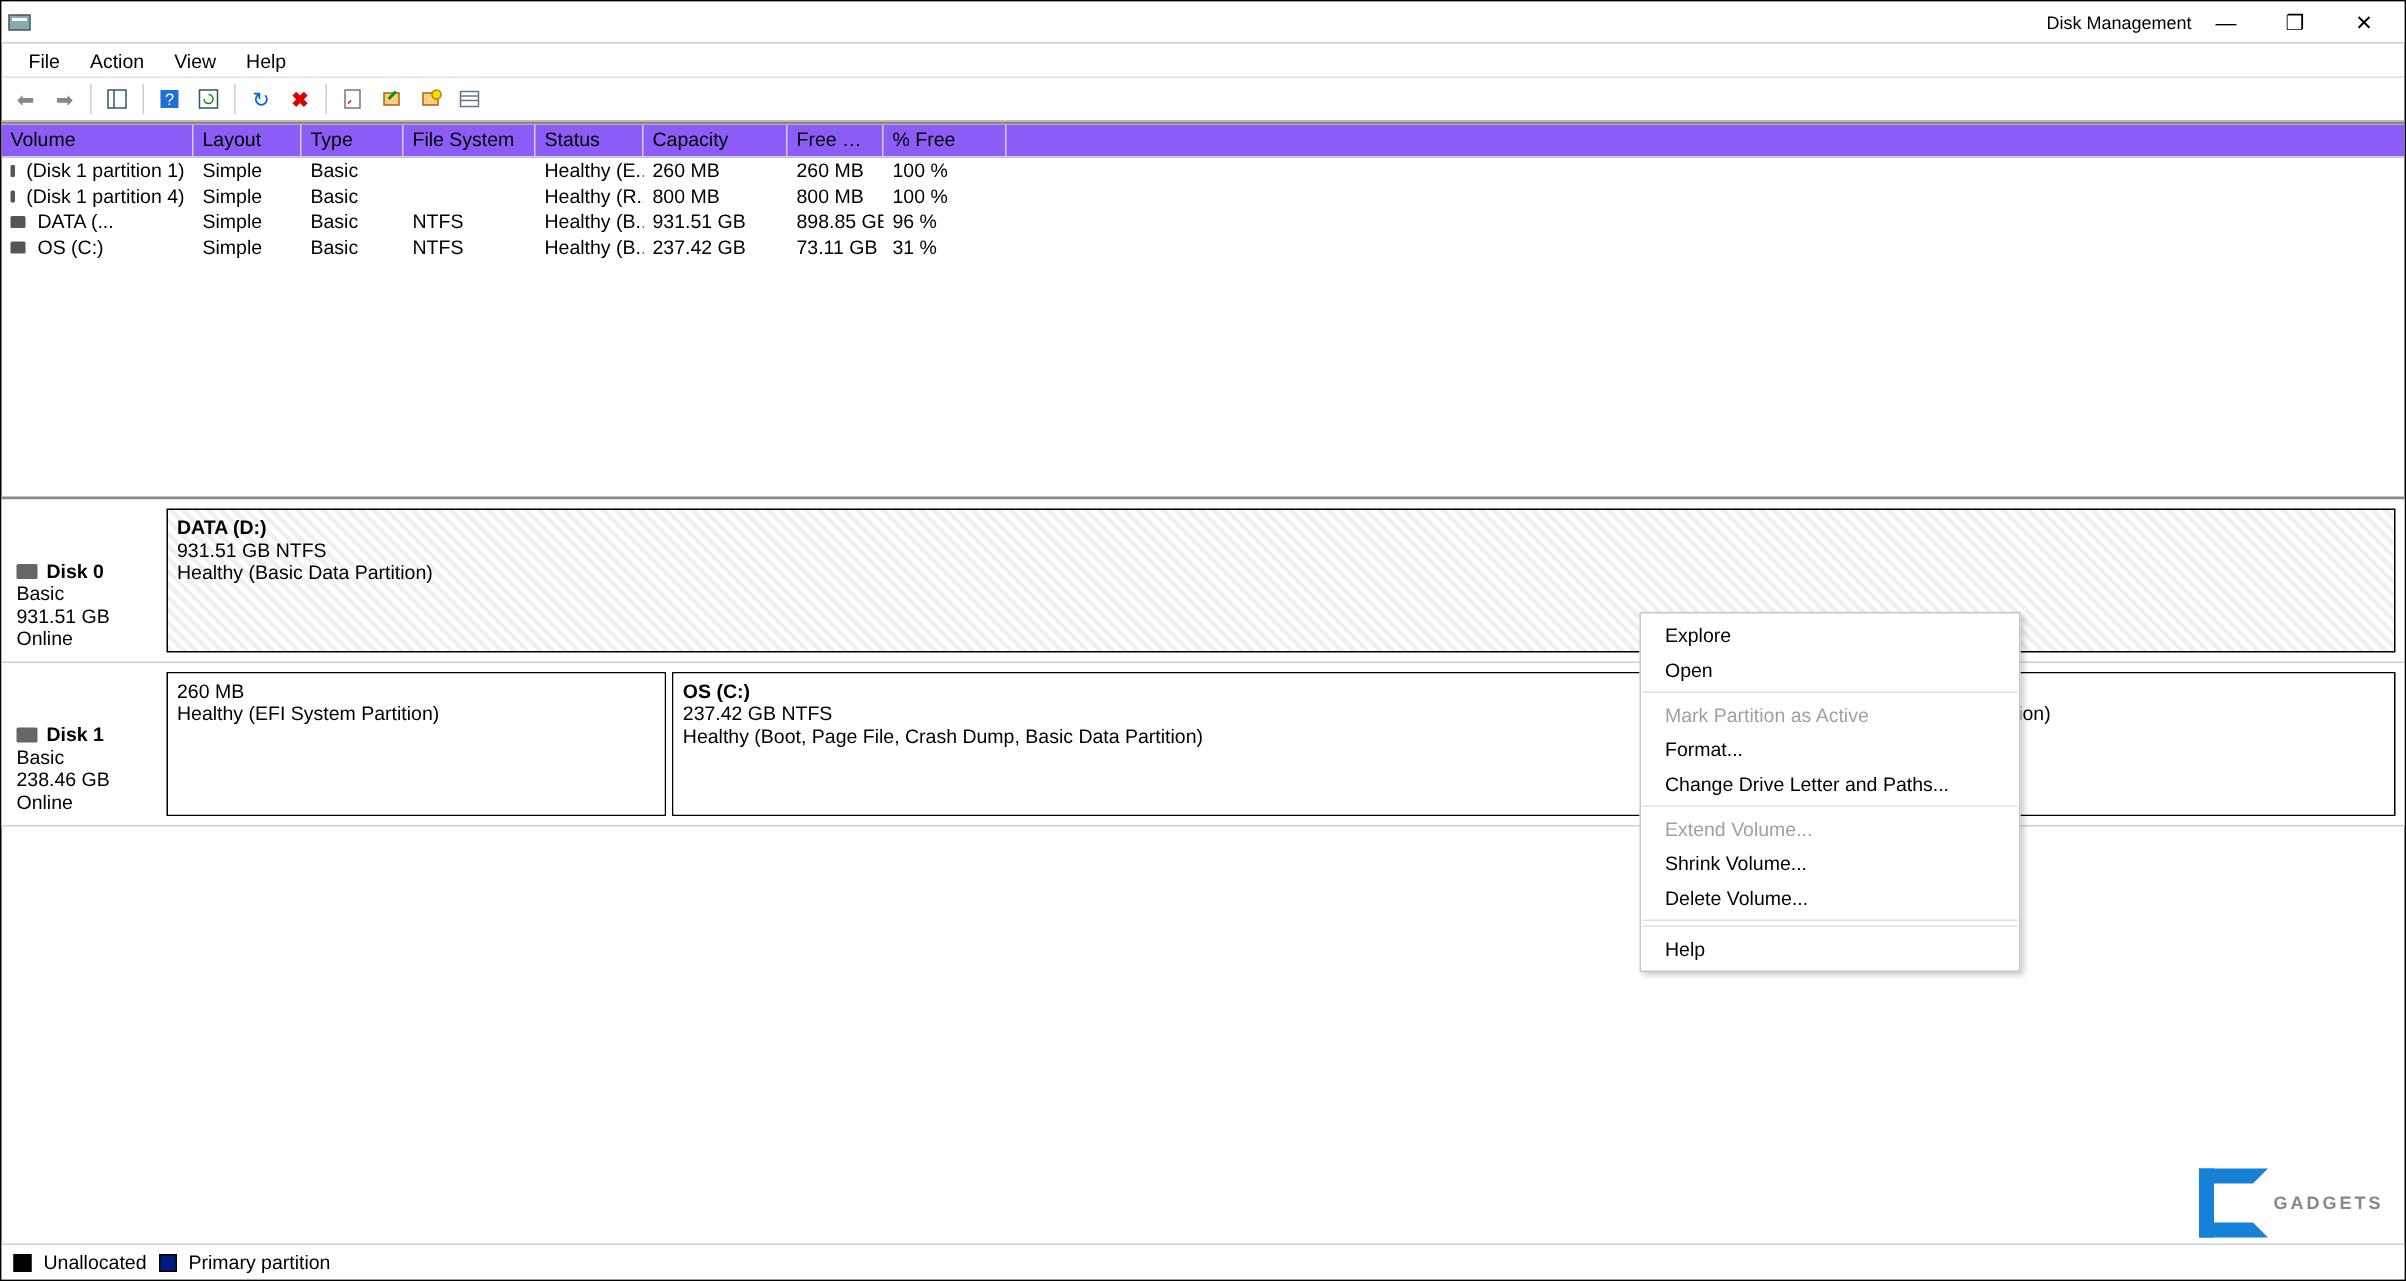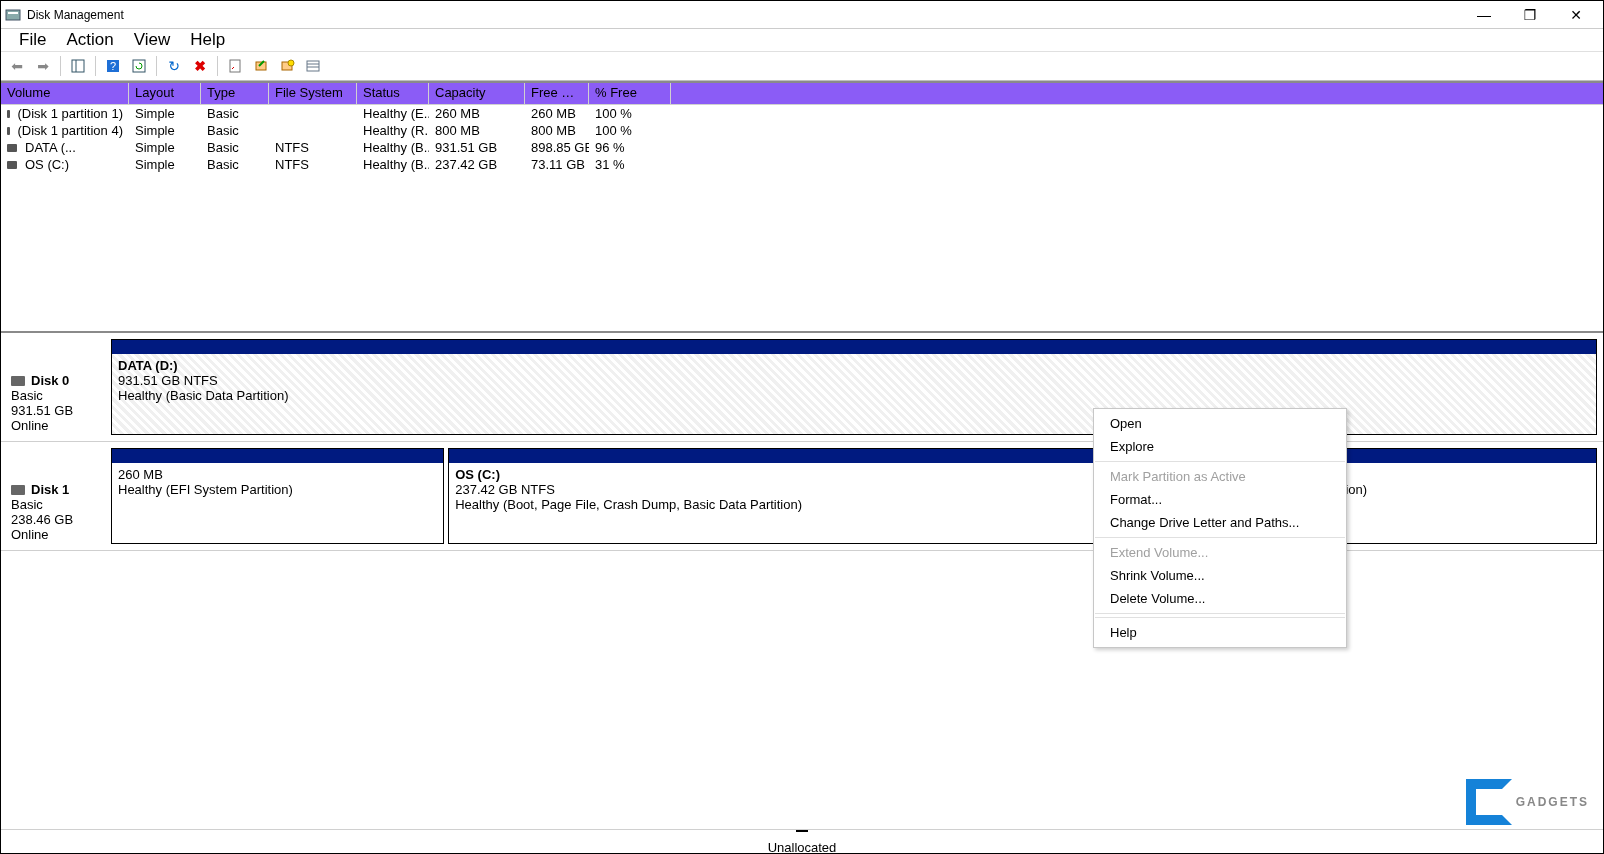--- a/index.html
+++ b/index.html
@@ -1,26 +1,26 @@
 <!DOCTYPE html>
 <html><head>
 <meta charset="utf-8">
 <style>
 * { margin: 0; padding: 0; box-sizing: border-box; font-family: "Segoe UI", Tahoma, sans-serif; }
 body { background: #fff; width: 1604px; height: 854px; overflow: hidden; position: relative; border: 1px solid #000; }
 
 
 .titlebar { height: 28px; display: flex; align-items: center; padding: 0 4px; border-bottom: 1px solid #ccc; background: #fff; }
 .titlebar .icon { width: 16px; height: 16px; margin-right: 6px; display: inline-flex; align-items: center; justify-content: center; }
-.titlebar .title { font-size: 12px; flex: 1; }
+.titlebar .title { font-size: 12px; flex: 1; text-align: right; }
 .win-controls { display: flex; gap: 0; }
 .win-btn { width: 46px; height: 28px; display: flex; align-items: center; justify-content: center; font-size: 14px; cursor: default; }
 
 
-.menubar { height: 22px; display: flex; align-items: center; padding: 0 8px; font-size: 17px; }
+.menubar { height: 22px; display: flex; align-items: center; padding: 0 8px; font-size: 13px; }
 .menubar .menu-item { padding: 2px 10px; cursor: default; }
 
 
 .toolbar { height: 30px; display: flex; align-items: center; padding: 0 4px; gap: 2px; border-top: 1px solid #e0e0e0; border-bottom: 1px solid #bfbfbf; }
 .tb-btn { width: 24px; height: 24px; display: flex; align-items: center; justify-content: center; border: 1px solid transparent; font-size: 14px; cursor: default; }
 .tb-sep { width: 1px; height: 20px; background: #ccc; margin: 0 3px; }
 
 
 .vol-list { border-top: 2px solid #8a8a8a; height: 250px; overflow: auto; font-size: 13px; }
 .vol-head { display: flex; background: #8b5cf6; border-bottom: 1px solid #d0d0d0; height: 22px; }
@@ -41,36 +41,36 @@
 
 
 .disk-panel { border-top: 2px solid #8a8a8a; background: #fff; }
 .disk-row { display: flex; border-bottom: 1px solid #cfcfcf; padding: 6px 6px 6px 6px; gap: 4px; background: #fff; }
 .disk-info { width: 100px; padding: 2px 4px; font-size: 13px; }
 .disk-info .dname { font-weight: 700; display: flex; align-items: center; gap: 6px; margin-top: 32px; }
 .disk-info .dline { font-size: 13px; }
 .disk-glyph { width: 14px; height: 10px; background: #666; border-radius: 1px; display: inline-block; }
 
 .disk-parts { flex: 1; display: flex; gap: 4px; }
-.part { border: 1px solid #000; display: flex; flex-direction: column; min-width: 40px; }
+.part { border: 1px solid #000; display: flex; min-width: 40px; }
 .part .pbar { height: 14px; background: #001a80; }
 .part .pbody { padding: 4px 6px; font-size: 13px; flex: 1; background: #fff; }
 .part .pbody.hatch {
   background: repeating-linear-gradient(45deg, #f0f0f0 0, #f0f0f0 3px, #fff 3px, #fff 6px);
 }
 .part .ptitle { font-weight: 700; }
 
 
 .ctx { position: absolute; background: #fff; border: 1px solid #c7c7c7; box-shadow: 2px 2px 4px rgba(0,0,0,0.2); width: 254px; font-size: 13px; padding: 3px 0; z-index: 100; }
 .ctx .item { padding: 4px 16px; cursor: default; }
 .ctx .item.disabled { color: #a0a0a0; }
 .ctx .sep { height: 1px; background: #e0e0e0; margin: 3px 1px; }
 
 
-.legend { position: absolute; bottom: 0; left: 0; right: 0; height: 24px; display: flex; align-items: center; padding: 0 8px; gap: 8px; font-size: 13px; border-top: 1px solid #d0d0d0; background: #fff; flex-direction: column; }
+.legend { position: absolute; bottom: 0; left: 0; right: 0; height: 24px; display: flex; align-items: center; padding: 0 8px; gap: 8px; font-size: 13px; border-top: 1px solid #d0d0d0; background: #fff; }
 .swatch { width: 12px; height: 12px; border: 1px solid #000; display: inline-block; }
 .swatch.black { background: #000; }
 .swatch.navy { background: #001a80; }
 
 
 .wm { position: absolute; right: 14px; bottom: 28px; font-weight: 800; letter-spacing: 2px; color: #888; font-size: 12px; display: flex; align-items: center; gap: 4px; }
 .wm .g { width: 46px; height: 46px; border: 10px solid #1582d8; border-right-color: transparent; display: inline-block; }
 </style>
 </head>
 <body>
@@ -267,22 +267,22 @@
               <div>800 MB</div>
               <div>Healthy (Recovery Partition)</div>
             </div>
           </div>
         </div>
       </div>
     </div>
 </div>
 
 <div class="ctx" style="left:1092px; top:407px;">
+  <div class="item">Explore</div>
   <div class="item">Open</div>
-  <div class="item">Explore</div>
   <div class="sep"></div>
   <div class="item disabled">Mark Partition as Active</div>
   <div class="item">Format...</div>
   <div class="item">Change Drive Letter and Paths...</div>
   <div class="sep"></div>
   <div class="item disabled">Extend Volume...</div>
   <div class="item">Shrink Volume...</div>
   <div class="item">Delete Volume...</div>
   <div class="sep"></div>
   <div class="sep"></div>

